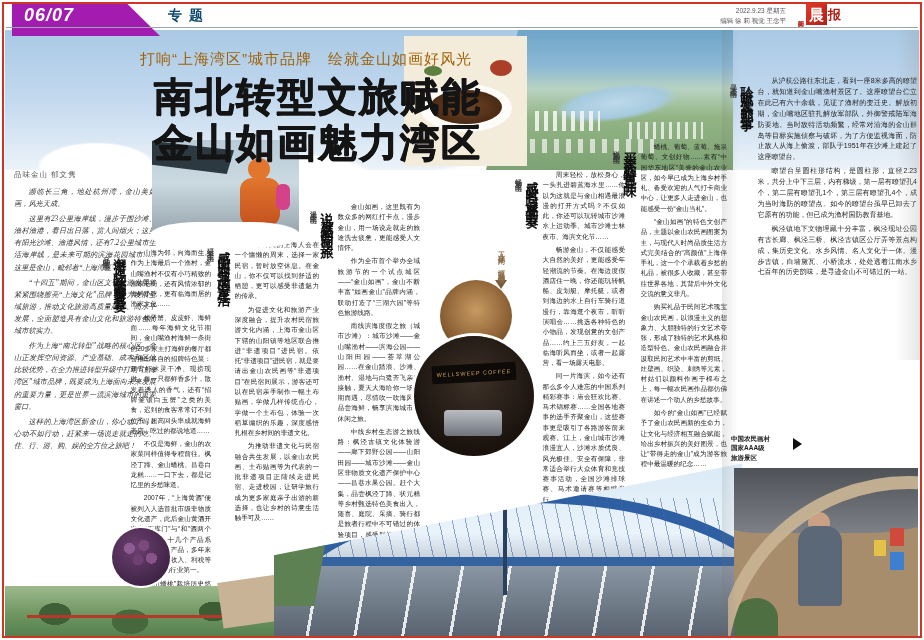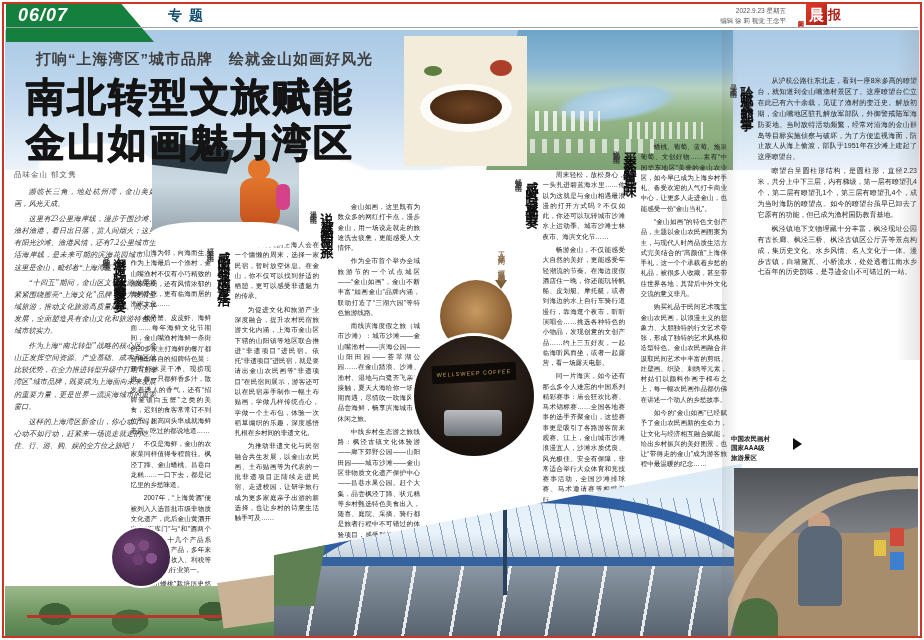--- a/index.html
+++ b/index.html
@@ -1,21 +1,21 @@
 <!DOCTYPE html>
 <html><head>
 <meta charset="utf-8">
 <style>
   html,body{margin:0;padding:0;background:#e8e8e8;}
   .sheet{position:relative;width:924px;height:640px;background:#fff;overflow:hidden;
          font-family:"Liberation Sans",sans-serif;}
   .frame{position:absolute;left:2px;top:2px;right:2px;bottom:2px;border:2px solid #d23327;
          pointer-events:none;z-index:60;}
   
-  .page-banner{position:absolute;left:6px;top:4px;width:148px;height:38px;background:#15803d;
+  .page-banner{position:absolute;left:12px;top:4px;width:148px;height:32px;background:#a21caf;
     clip-path:polygon(0 0,78% 0,100% 100%,0 100%);z-index:5;}
   .page-banner span{display:block;color:#fff;font-weight:bold;font-style:italic;
     font-size:18px;line-height:23px;padding-left:12px;letter-spacing:1px;}
   .section-label{position:absolute;left:168px;top:7px;font-size:14px;font-weight:bold;
     color:#0c4a6e;letter-spacing:7px;z-index:5;}
   .header-rule{position:absolute;left:6px;right:6px;top:27px;height:1px;background:#9aa4ac;z-index:5;}
   .dateline{position:absolute;right:138px;top:6px;text-align:right;font-size:6.5px;color:#555;
     line-height:1.6;z-index:5;}
   .logo{position:absolute;right:66px;top:3px;width:62px;height:23px;display:flex;align-items:center;z-index:5;}
   .logo .nw{writing-mode:vertical-lr;font-size:6px;color:#c2261b;font-weight:bold;margin-right:1px;}
@@ -34,23 +34,23 @@
     background:linear-gradient(180deg,#6ea4c8 0%,#8db9d6 26%,#b8d3c2 42%,#93b585 62%,#7da273 100%);}
   .aerial i{position:absolute;display:block;}
   .aerial .river{left:18%;top:34%;width:70%;height:36%;border-radius:50%;
     background:radial-gradient(closest-side,#bcd9ea 0%,#a6cade 55%,rgba(166,202,222,0) 72%);transform:rotate(-8deg);}
   .aerial .b1{left:20%;top:58%;width:26%;height:14%;background:
     repeating-linear-gradient(90deg,#f2f4f0 0 4px,rgba(242,244,240,0) 4px 9px);opacity:.9;}
   .aerial .b2{left:58%;top:66%;width:30%;height:12%;background:
     repeating-linear-gradient(90deg,#eef1ec 0 3px,rgba(238,241,236,0) 3px 8px);opacity:.85;}
   .aerial .b3{left:8%;top:78%;width:60%;height:10%;background:
     repeating-linear-gradient(90deg,#e8ece6 0 5px,rgba(232,236,230,0) 5px 12px);opacity:.8;}
-  .slogan{position:absolute;left:36px;top:50px;width:436px;text-align:left;
-    font-size:15px;font-weight:bold;color:#404040;letter-spacing:1px;z-index:4;}
-  .headline1,.headline2{position:absolute;left:26px;width:456px;text-align:left;
+  .slogan{position:absolute;left:36px;top:50px;width:436px;text-align:right;
+    font-size:15px;font-weight:normal;color:#a16207;letter-spacing:1px;z-index:4;}
+  .headline1,.headline2{position:absolute;left:26px;width:456px;text-align:right;
     font-weight:bold;font-size:39px;color:#141414;letter-spacing:2px;z-index:4;
     text-shadow:0.6px 0 currentColor,-0.6px 0 currentColor,0 0.6px currentColor;}
   .headline1{top:70px;}
   .headline2{top:116px;font-family:Liberation Serif, serif;}
   
   .mural{position:absolute;left:152px;top:140px;width:147px;height:94px;
     background:linear-gradient(180deg,#b7cbd7 0%,#cbd9e1 45%,#97a4ad 100%);overflow:hidden;z-index:3;}
   .mural .roof{position:absolute;left:-8px;top:0;width:90px;height:34px;background:#2d3940;
     clip-path:polygon(0 0,100% 30%,92% 100%,0 70%);}
   .mural .fig-head{position:absolute;left:96px;top:18px;width:22px;height:22px;border-radius:50%;

